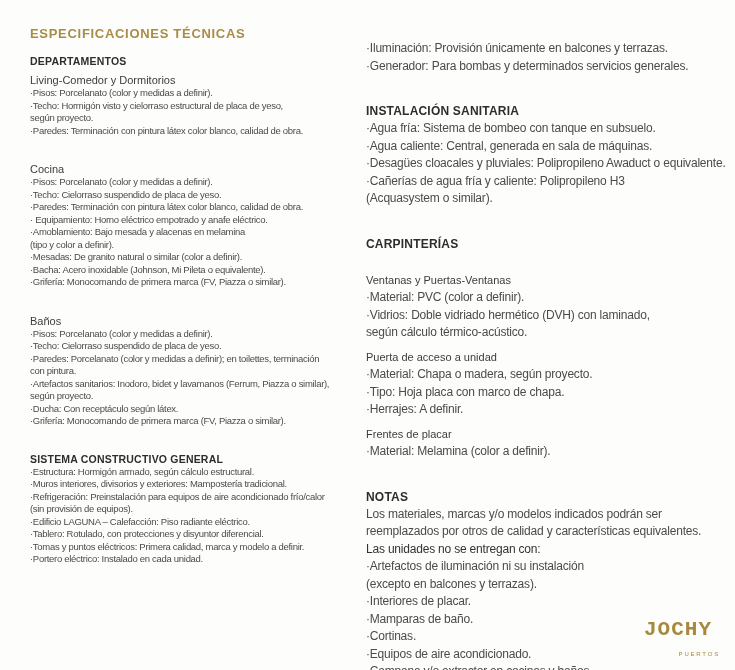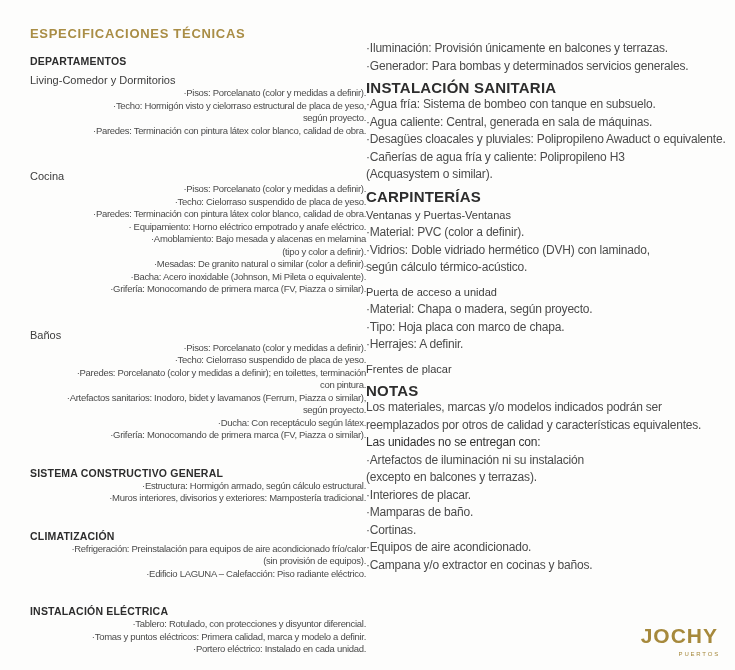--- a/index.html
+++ b/index.html
@@ -26,63 +26,63 @@
   .cols { display:flex; align-items:flex-start; }
   .col { flex:none; }
   .col-left  { width:336px; }
   .col-right { width:359px; }
 
   .col p { margin:0; white-space:nowrap; }
 
   
   .col-left .line {
     font-size:9.5px; line-height:12.5px;
-    letter-spacing:-.3px; color:#4b4b4b;text-align:right;
+    letter-spacing:-.3px; color:#4b4b4b;
   }
   .col-left .h1 {
     font-size:10.5px; font-weight:bold; color:#2d2d2d;
     line-height:14px; letter-spacing:.2px;
     margin-top:24px;
   }
   .col-left > .h1:first-child { margin-top:14px; }
   .col-left .sub {
     font-size:11px; color:#3c3c3c;
-    line-height:13px; margin-top:33px;
+    line-height:13px; margin-top:26px;
   }
   .col-left .h1 + .sub { margin-top:6px; }
 
   
   .col-right .line {
     font-size:12px; line-height:17.5px;
     letter-spacing:-.2px; color:#4b4b4b;
   }
   .col-right .h1 {
-    font-size:15px; font-weight:bold; color:#2d2d2d;
+    font-size:12px; font-weight:bold; color:#2d2d2d;
     line-height:17px; letter-spacing:.2px;
-    margin-top:4px;
+    margin-top:28px;
   }
   .col-right .sub {
     font-size:11px; color:#3c3c3c;
     line-height:17.5px; margin-top:7px;
   }
-  .col-right .h1 + .sub { margin-top:2px; }
+  .col-right .h1 + .sub { margin-top:19px; }
   .col-right .line.strong { font-weight:normal; color:#333333; }
 
   
   .logo {
     position:absolute; right:13px; bottom:12px;
     text-align:right;
   }
   .logo-main {
-    font-family:Liberation Sans, sans-serif;
+    font-family:Liberation Mono, monospace;
     font-weight:bold;
     font-size:21px; line-height:20px;
     letter-spacing:1px;
     color:#a6893c;
-    margin:4px;
+    margin:10px;
   }
   .logo-sub {
     font-size:6px; line-height:8px;
     letter-spacing:1.8px;
     color:#a6893c;
     margin:0; padding-right:2px;
   }
 </style>
 </head>
 <body>
@@ -113,25 +113,23 @@
         <p class="line">·Techo: Cielorraso suspendido de placa de yeso.</p>
         <p class="line">·Paredes: Porcelanato (color y medidas a definir); en toilettes, terminación</p>
         <p class="line">con pintura.</p>
         <p class="line">·Artefactos sanitarios: Inodoro, bidet y lavamanos (Ferrum, Piazza o similar),</p>
         <p class="line">según proyecto.</p>
         <p class="line">·Ducha: Con receptáculo según látex.</p>
         <p class="line">·Grifería: Monocomando de primera marca (FV, Piazza o similar).</p>
         <p class="h1">SISTEMA CONSTRUCTIVO GENERAL</p>
         <p class="line">·Estructura: Hormigón armado, según cálculo estructural.</p>
         <p class="line">·Muros interiores, divisorios y exteriores: Mampostería tradicional.</p>
-        <p class="h1">CLIMATIZACIÓN</p>
         <p class="line">·Refrigeración: Preinstalación para equipos de aire acondicionado frío/calor</p>
         <p class="line">(sin provisión de equipos).</p>
         <p class="line">·Edificio LAGUNA – Calefacción: Piso radiante eléctrico.</p>
-        <p class="h1">INSTALACIÓN ELÉCTRICA</p>
         <p class="line">·Tablero: Rotulado, con protecciones y disyuntor diferencial.</p>
         <p class="line">·Tomas y puntos eléctricos: Primera calidad, marca y modelo a definir.</p>
         <p class="line">·Portero eléctrico: Instalado en cada unidad.</p>
       </div>
     <div class="col col-right" id="col-right">
         <p class="line">·Iluminación: Provisión únicamente en balcones y terrazas.</p>
         <p class="line">·Generador: Para bombas y determinados servicios generales.</p>
         <p class="h1">INSTALACIÓN SANITARIA</p>
         <p class="line">·Agua fría: Sistema de bombeo con tanque en subsuelo.</p>
         <p class="line">·Agua caliente: Central, generada en sala de máquinas.</p>
@@ -141,20 +139,21 @@
         <p class="h1">CARPINTERÍAS</p>
         <p class="sub">Ventanas y Puertas-Ventanas</p>
         <p class="line">·Material: PVC (color a definir).</p>
         <p class="line">·Vidrios: Doble vidriado hermético (DVH) con laminado,</p>
         <p class="line">según cálculo térmico-acústico.</p>
         <p class="sub">Puerta de acceso a unidad</p>
         <p class="line">·Material: Chapa o madera, según proyecto.</p>
         <p class="line">·Tipo: Hoja placa con marco de chapa.</p>
         <p class="line">·Herrajes: A definir.</p>
         <p class="sub">Frentes de placar</p>
+        <p class="line">·Material: Melamina (color a definir).</p>
         <p class="h1">NOTAS</p>
         <p class="line">Los materiales, marcas y/o modelos indicados podrán ser</p>
         <p class="line">reemplazados por otros de calidad y características equivalentes.</p>
         <p class="line strong">Las unidades no se entregan con:</p>
         <p class="line">·Artefactos de iluminación ni su instalación</p>
         <p class="line">(excepto en balcones y terrazas).</p>
         <p class="line">·Interiores de placar.</p>
         <p class="line">·Mamparas de baño.</p>
         <p class="line">·Cortinas.</p>
         <p class="line">·Equipos de aire acondicionado.</p>

